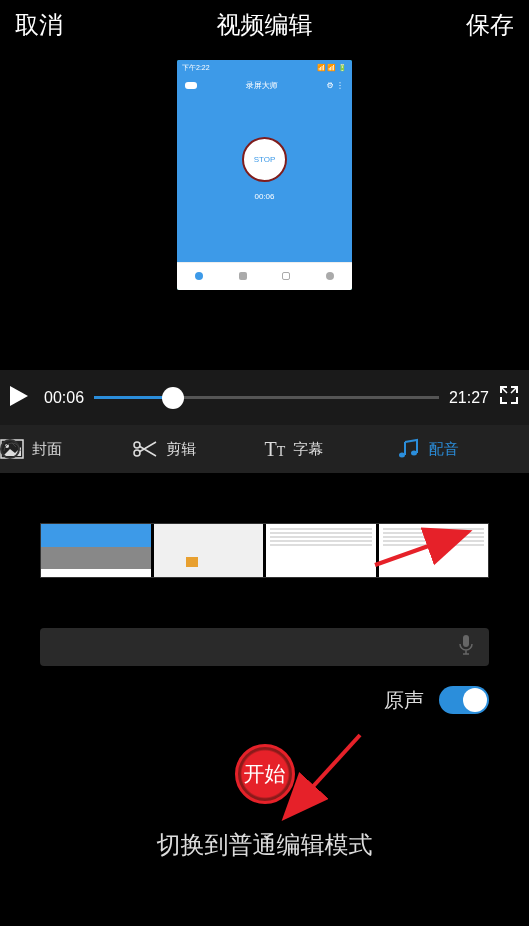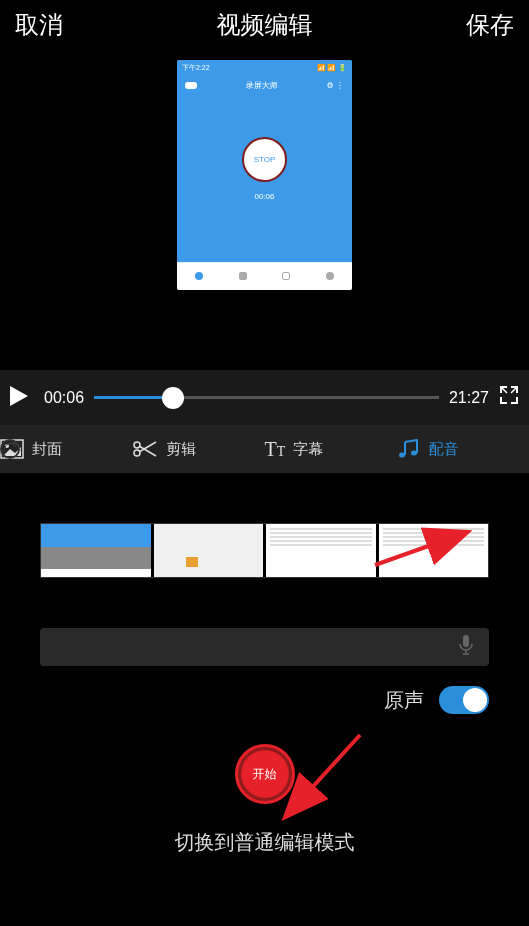--- a/index.html
+++ b/index.html
@@ -54,23 +54,23 @@
     
     .audio-bar { margin: 30px 40px 0; height: 38px; background: #2a2a2a; border-radius: 4px; display: flex; align-items: center; justify-content: flex-end; padding: 0 15px; }
     .mic-icon { color: #666; font-size: 20px; }
     
     .original-row { display: flex; align-items: center; justify-content: flex-end; padding: 20px 40px; gap: 15px; }
     .original-label { font-size: 20px; color: #ddd; }
     .toggle { width: 50px; height: 28px; border-radius: 14px; background: #2b8edb; position: relative; cursor: pointer; }
     .toggle-thumb { position: absolute; right: 2px; top: 2px; width: 24px; height: 24px; border-radius: 50%; background: #fff; }
     
     .start-area { display: flex; justify-content: center; padding: 10px 0; }
-    .start-btn { width: 60px; height: 60px; border-radius: 50%; border: 3px solid #e62129; background: radial-gradient(circle, #e62129 60%, #8b1a1a 65%); display: flex; align-items: center; justify-content: center; color: #fff; font-size: 12px; cursor: pointer; }
-    
-    .mode-switch { text-align: center; font-size: 20px; color: #ddd; padding: 15px 0; cursor: pointer; }
+    .start-btn { width: 60px; height: 60px; border-radius: 50%; border: 3px solid #e62129; background: radial-gradient(circle, #e62129 60%, #8b1a1a 65%); display: flex; align-items: center; justify-content: center; color: #fff; font-size: 21px; cursor: pointer; }
+    
+    .mode-switch { text-align: center; font-size: 24px; color: #ddd; padding: 15px 0; cursor: pointer; }
     
     .arrow { position: absolute; pointer-events: none; }
     .arrow svg { overflow: visible; }
   </style>
 </head>
 <body>
 
 <div class="header">
   <button class="header-btn">取消</button>
   <div class="header-title">视频编辑</div>

